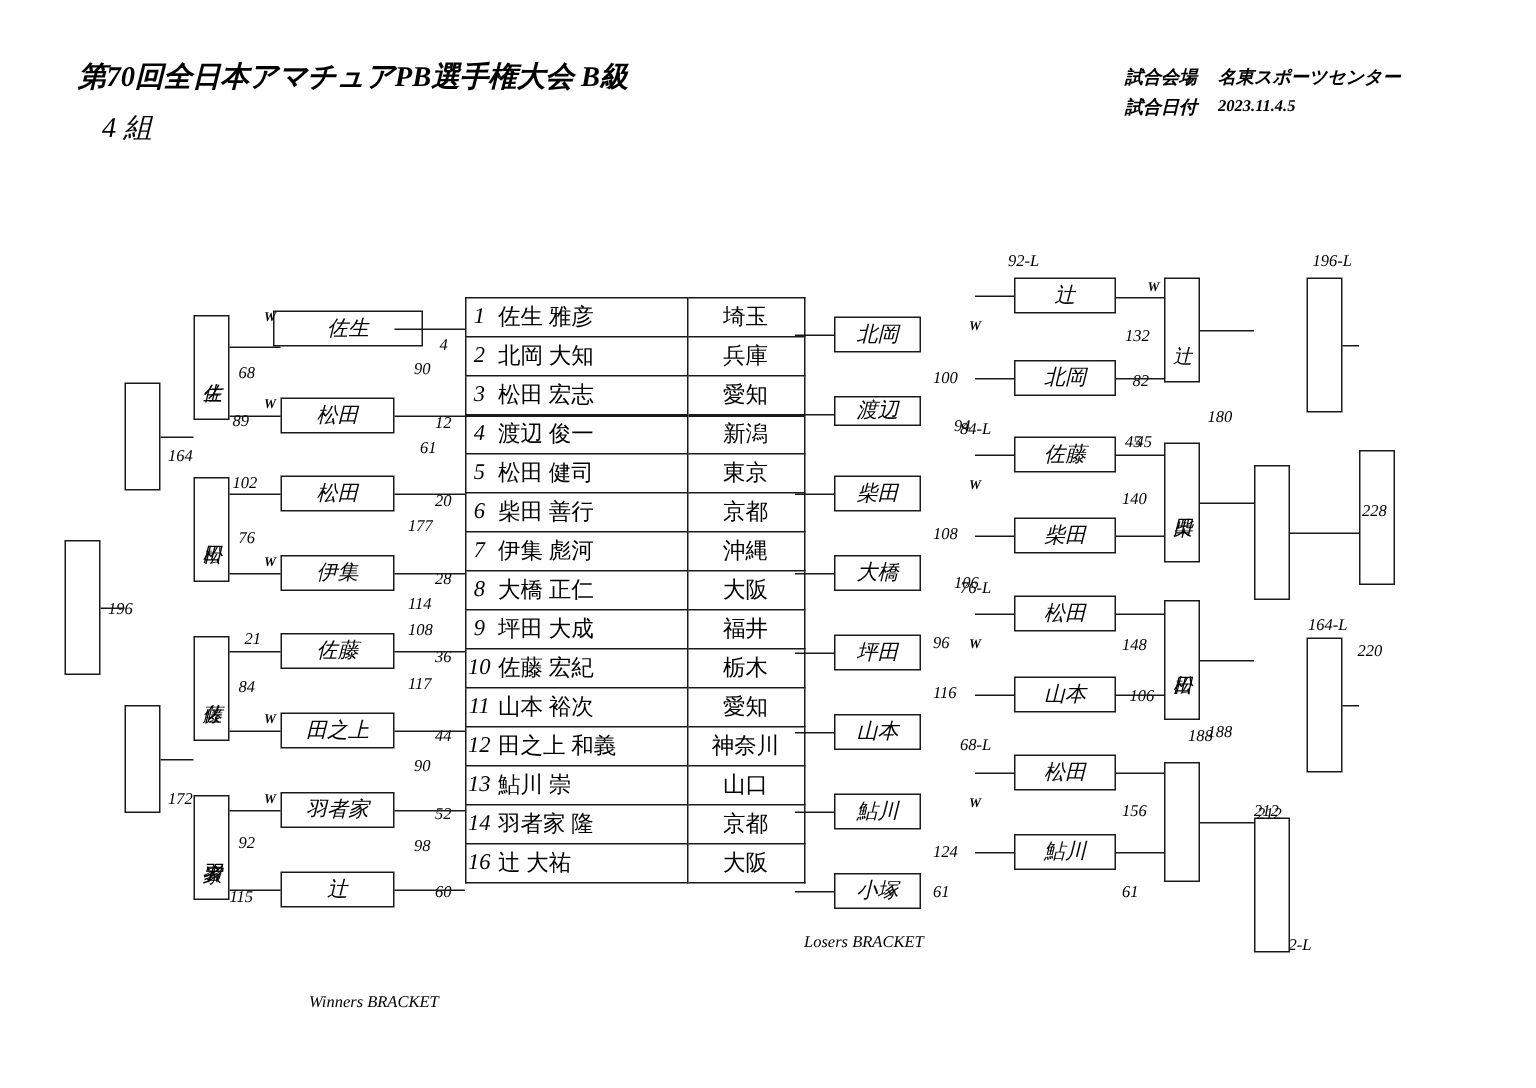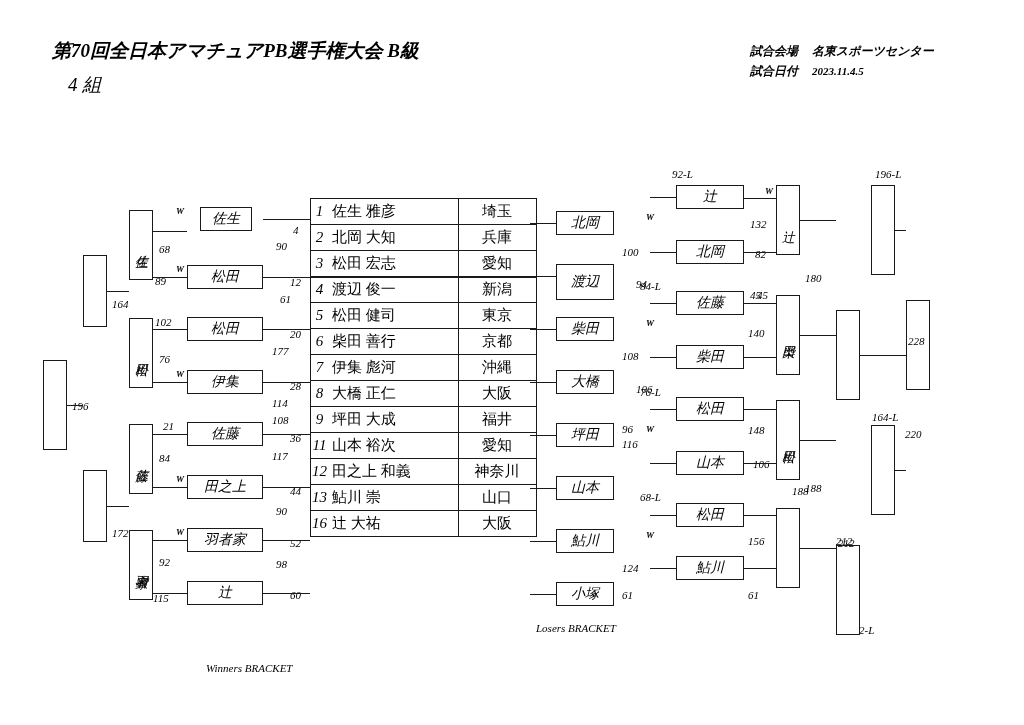--- a/index.html
+++ b/index.html
@@ -109,43 +109,53 @@
         <td class="c-idx">8</td>
         <td class="c-name">大橋 正仁</td>
         <td class="c-pref">大阪</td>
       </tr>
   <tr>
         <td class="c-idx">9</td>
         <td class="c-name">坪田 大成</td>
         <td class="c-pref">福井</td>
       </tr>
   <tr>
+        <td class="c-idx">10</td>
+        <td class="c-name">佐藤 宏紀</td>
+        <td class="c-pref">栃木</td>
+      </tr>
+  <tr>
         <td class="c-idx">11</td>
         <td class="c-name">山本 裕次</td>
         <td class="c-pref">愛知</td>
       </tr>
   <tr>
         <td class="c-idx">12</td>
         <td class="c-name">田之上 和義</td>
         <td class="c-pref">神奈川</td>
       </tr>
   <tr>
         <td class="c-idx">13</td>
         <td class="c-name">鮎川 崇</td>
         <td class="c-pref">山口</td>
       </tr>
   <tr>
+        <td class="c-idx">14</td>
+        <td class="c-name">羽者家 隆</td>
+        <td class="c-pref">京都</td>
+      </tr>
+  <tr>
         <td class="c-idx">16</td>
         <td class="c-name">辻 大祐</td>
         <td class="c-pref">大阪</td>
       </tr>
 </tbody>
   </table>
 
-<div class="abs box namebox" style="left:200px;top:207px;width:52px;height:24px;">佐生</div>
+<div class="abs box namebox" style="left:182px;top:207px;width:100px;height:24px;">佐生</div>
 <div class="abs box namebox" style="left:187px;top:265px;width:76px;height:24px;">松田</div>
 <div class="abs box namebox" style="left:187px;top:317px;width:76px;height:24px;">松田</div>
 <div class="abs box namebox" style="left:187px;top:370px;width:76px;height:24px;">伊集</div>
 <div class="abs box namebox" style="left:187px;top:422px;width:76px;height:24px;">佐藤</div>
 <div class="abs box namebox" style="left:187px;top:475px;width:76px;height:24px;">田之上</div>
 <div class="abs box namebox" style="left:187px;top:528px;width:76px;height:24px;">羽者家</div>
 <div class="abs box namebox" style="left:187px;top:581px;width:76px;height:24px;">辻</div>
 
 <div class="abs wmark" style="left:176px;top:206px;">W</div>
 <div class="abs wmark" style="left:176px;top:264px;">W</div>
@@ -207,34 +217,34 @@
 <div class="line hline abs" style="left:263px;top:219px;width:47px;"></div>
 <div class="line hline abs" style="left:263px;top:277px;width:47px;"></div>
 <div class="line hline abs" style="left:263px;top:329px;width:47px;"></div>
 <div class="line hline abs" style="left:263px;top:382px;width:47px;"></div>
 <div class="line hline abs" style="left:263px;top:434px;width:47px;"></div>
 <div class="line hline abs" style="left:263px;top:487px;width:47px;"></div>
 <div class="line hline abs" style="left:263px;top:540px;width:47px;"></div>
 <div class="line hline abs" style="left:263px;top:593px;width:47px;"></div>
 
 <div class="abs box namebox" style="left:556px;top:211px;width:58px;height:24px;">北岡</div>
-<div class="abs box namebox" style="left:556px;top:264px;width:58px;height:36px;">渡辺</div>
+<div class="abs box namebox" style="left:556px;top:264px;width:58px;height:20px;">渡辺</div>
 <div class="abs box namebox" style="left:556px;top:317px;width:58px;height:24px;">柴田</div>
 <div class="abs box namebox" style="left:556px;top:370px;width:58px;height:24px;">大橋</div>
 <div class="abs box namebox" style="left:556px;top:423px;width:58px;height:24px;">坪田</div>
 <div class="abs box namebox" style="left:556px;top:476px;width:58px;height:24px;">山本</div>
 <div class="abs box namebox" style="left:556px;top:529px;width:58px;height:24px;">鮎川</div>
 <div class="abs box namebox" style="left:556px;top:582px;width:58px;height:24px;">小塚</div>
 
 <div class="abs num" style="left:622px;top:246px;">100</div>
 <div class="abs num" style="left:636px;top:278px;">94</div>
 <div class="abs num" style="left:622px;top:350px;">108</div>
 <div class="abs num" style="left:636px;top:383px;">106</div>
 <div class="abs num" style="left:622px;top:423px;">96</div>
-<div class="abs num" style="left:622px;top:438px;">116</div>
+<div class="abs num" style="left:622px;top:456px;">116</div>
 <div class="abs num" style="left:622px;top:562px;">124</div>
 <div class="abs num" style="left:622px;top:589px;">61</div>
 
 <div class="abs wmark" style="left:646px;top:212px;">W</div>
 <div class="abs wmark" style="left:646px;top:318px;">W</div>
 <div class="abs wmark" style="left:646px;top:424px;">W</div>
 <div class="abs wmark" style="left:646px;top:530px;">W</div>
 
 <div class="line hline abs" style="left:530px;top:223px;width:26px;"></div>
 <div class="line hline abs" style="left:530px;top:276px;width:26px;"></div>

